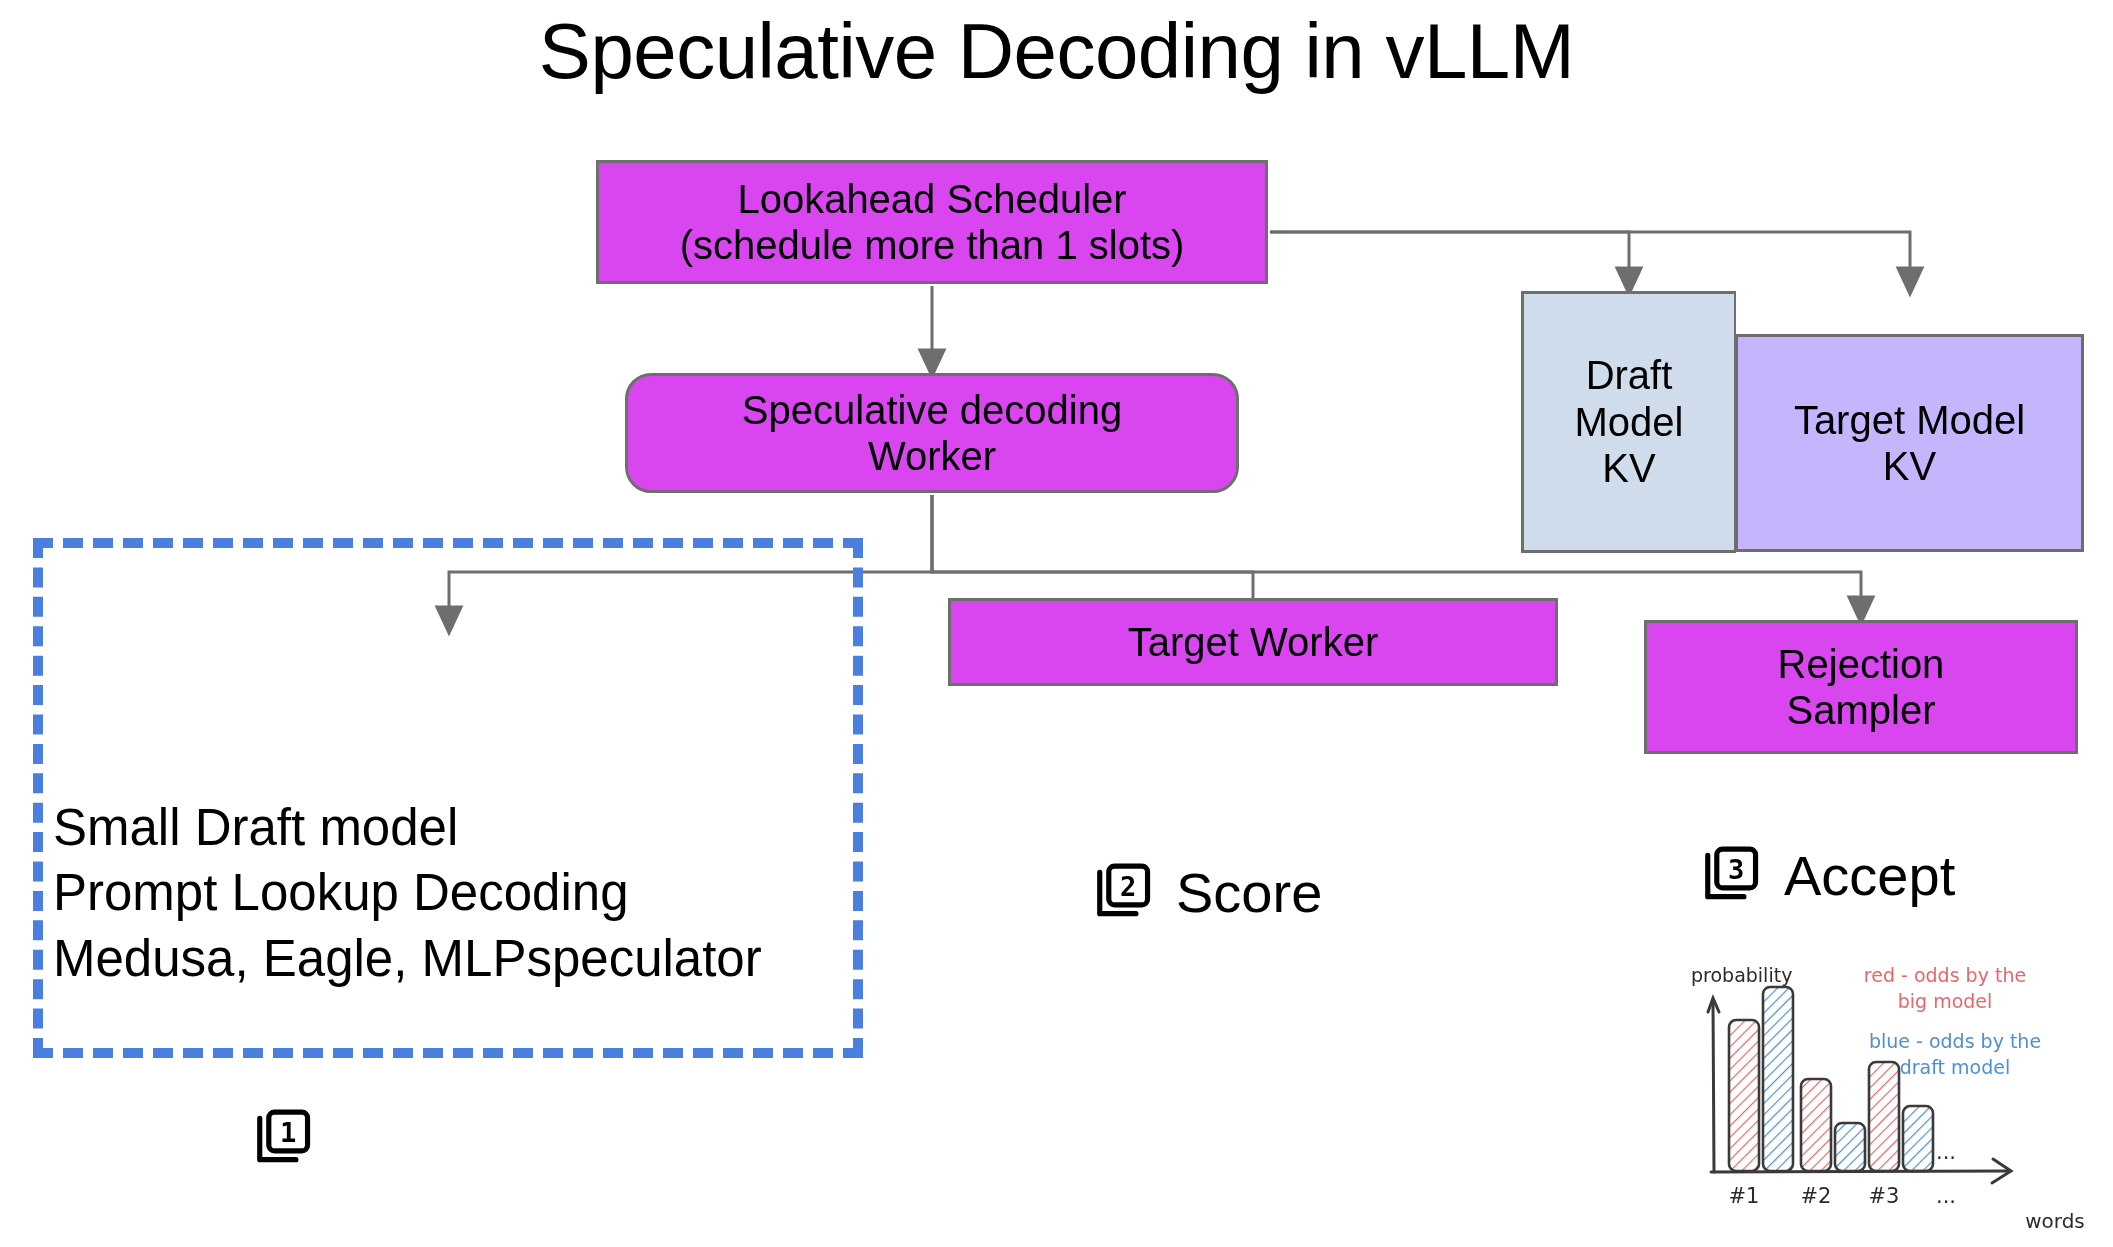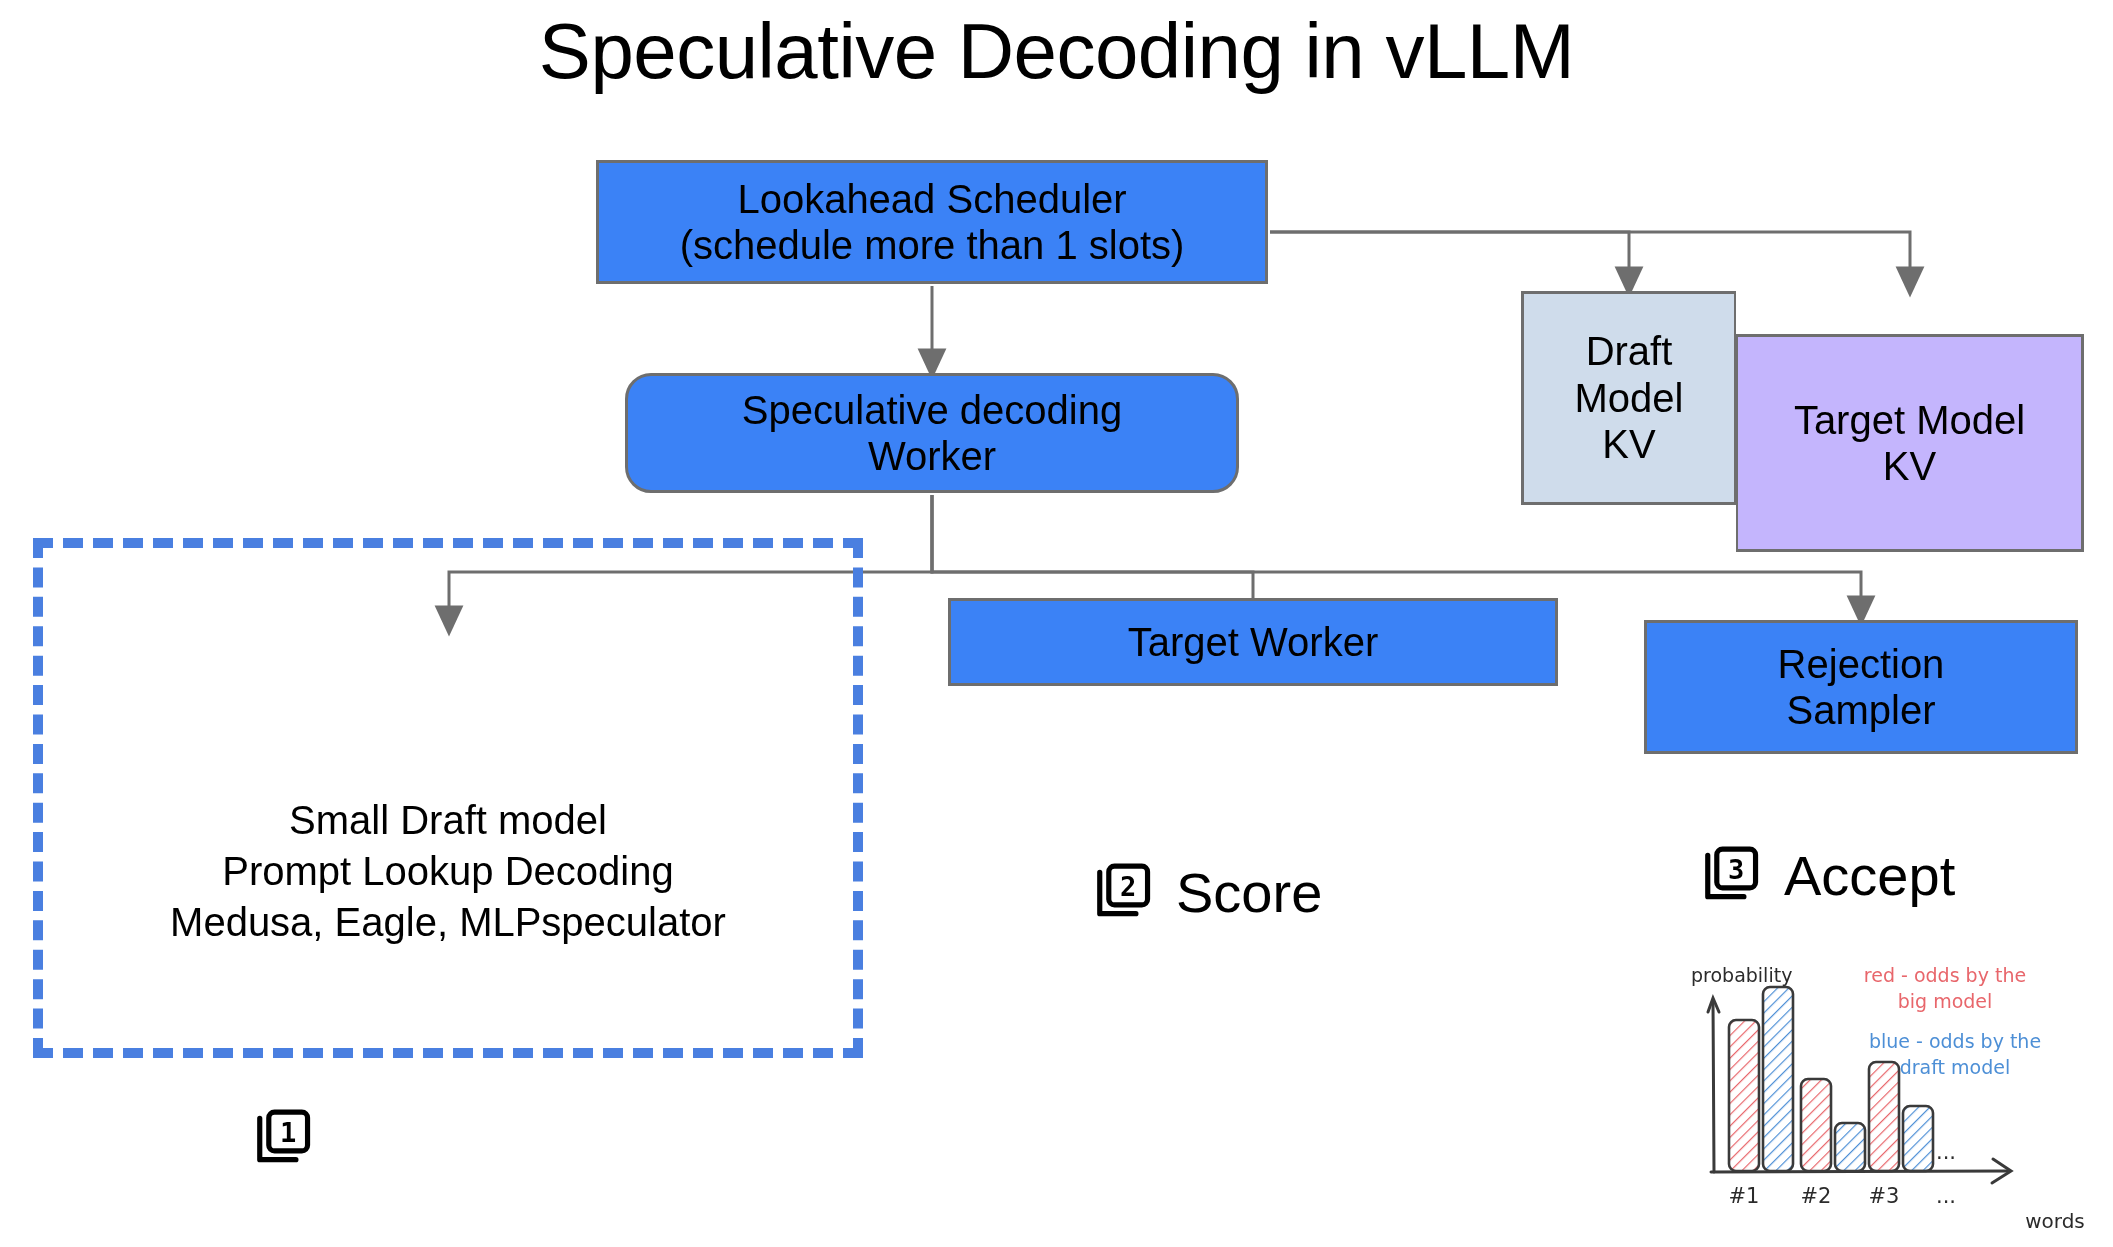--- a/index.html
+++ b/index.html
@@ -11,42 +11,42 @@
   svg.wires{position:absolute;left:0;top:0;width:2113px;height:1247px;pointer-events:none;}
 
   #page-title{
     position:absolute;left:0;top:12px;width:2113px;text-align:center;
     font-size:78px;font-weight:400;letter-spacing:-0.5px;line-height:1;
     white-space:nowrap;
   }
 
   .node{
     position:absolute;box-sizing:border-box;
-    background:#3b82f6;border:3px solid #6e6e6e;
+    background:#d946ef;border:3px solid #6e6e6e;
     display:flex;align-items:center;justify-content:center;text-align:center;
     font-size:40px;line-height:1.16;padding:4px 10px;
   }
   .node.kv-draft{background:#cfdceb;border-right-width:2px;}
   .node.kv-target{background:#c4b5fd;border-left-width:2px;margin-top:43px;}
 
   #n-scheduler{left:596px;top:160px;width:672px;height:124px;}
   #n-specworker{left:625px;top:373px;width:614px;height:120px;border-radius:26px;}
-  #n-kvdraft{left:1521px;top:291px;width:215px;height:214px;font-size:40px;}
+  #n-kvdraft{left:1521px;top:291px;width:215px;height:262px;font-size:40px;}
   #n-kvtarget{left:1736px;top:291px;width:348px;height:218px;font-size:40px;}
   #n-draftworker{left:141px;top:630px;width:616px;height:124px;}
   #n-targetworker{left:948px;top:598px;width:610px;height:88px;}
   #n-rejsampler{left:1644px;top:620px;width:434px;height:134px;}
 
   #dashed-region{
     position:absolute;left:33px;top:538px;width:830px;height:520px;
     box-sizing:border-box;border:10px dashed #4a7fe0;background:transparent;
   }
 
   .blurb{
-    position:absolute;text-align:center;font-size:40px;line-height:1.28;
+    position:absolute;font-size:51px;line-height:1.28;
     white-space:pre-line;
   }
   #draft-blurb{left:53px;top:795px;width:790px;}
 
   .step{position:absolute;display:flex;align-items:center;gap:22px;}
   .step-label{font-size:56px;line-height:1;}
   .step-ico{width:62px;height:62px;flex:0 0 auto;}
   #step-1{left:252px;top:1108px;}
   #step-2{left:1092px;top:862px;}
   #step-3{left:1700px;top:845px;}

